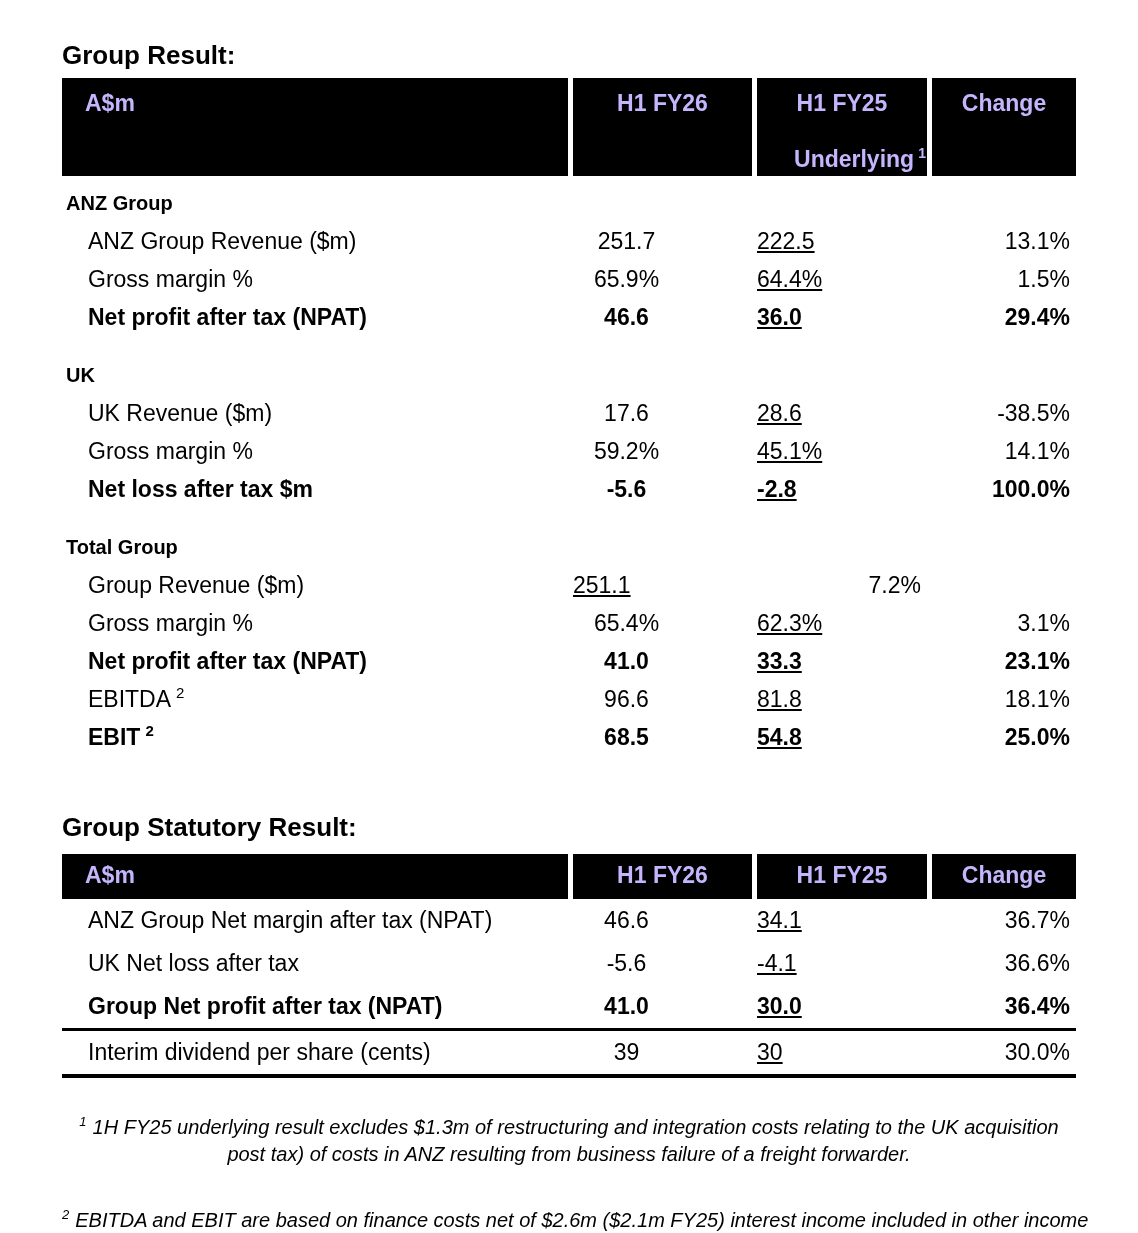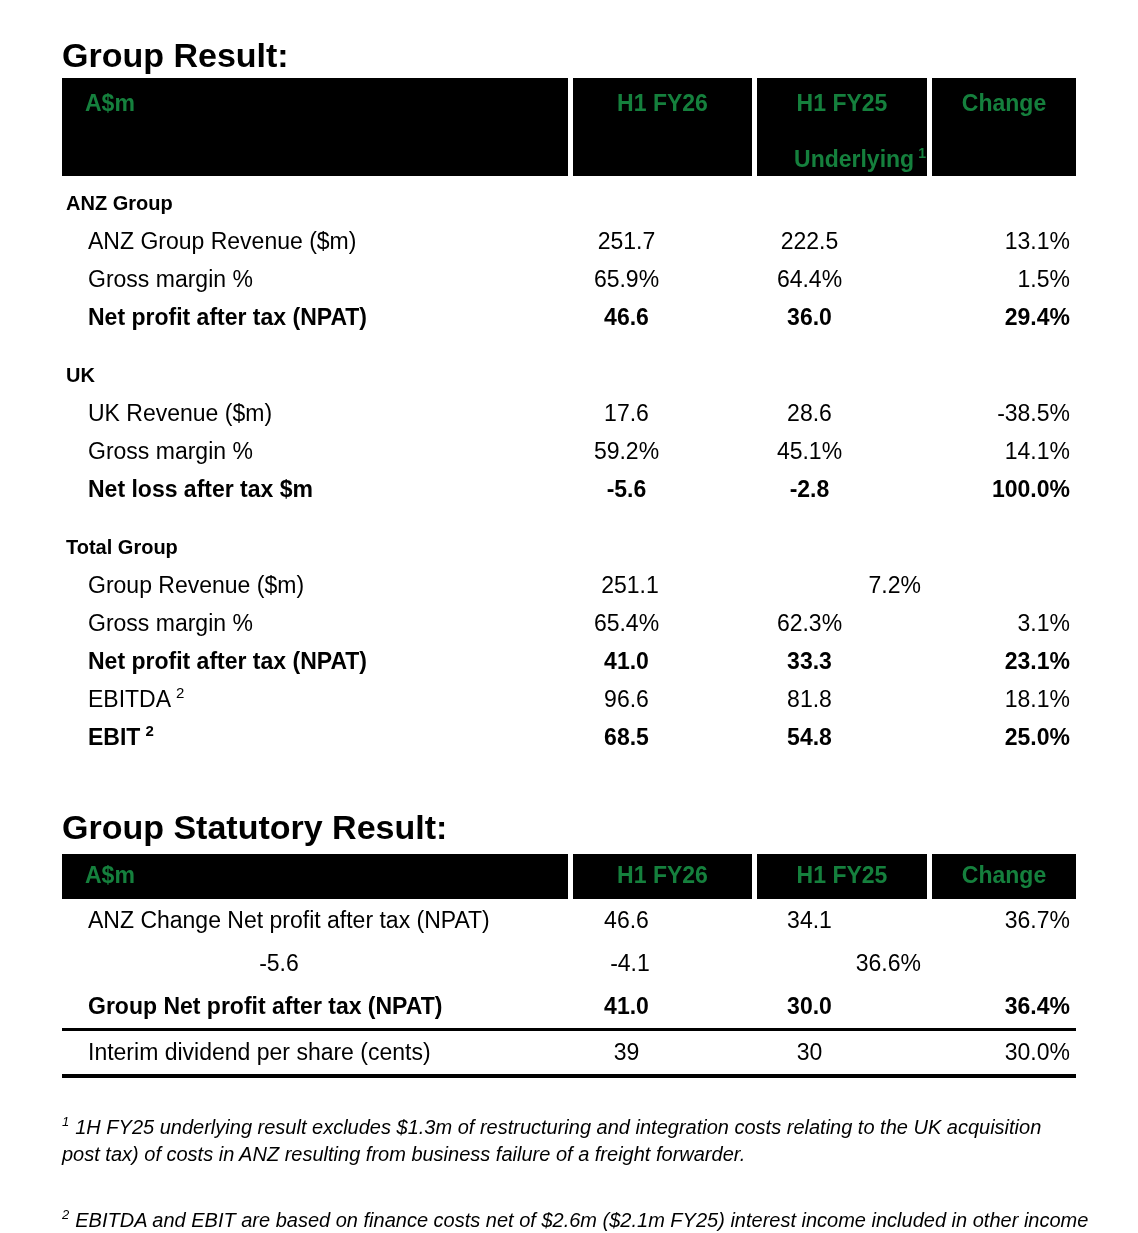--- a/index.html
+++ b/index.html
@@ -8,73 +8,73 @@
     width: 1138px; height: 1233px;
     background: #ffffff;
     font-family: "Liberation Sans", sans-serif;
     color: #000000;
     overflow: hidden;
     position: relative;
   }
   .content { padding-left: 62px; width: 1076px; }
 
   .doc-title {
-    font-size: 34px; font-weight: bold;
+    font-size: 26px; font-weight: bold;
     line-height: 30px; margin: 40px 0 8px 0;
   }
   .doc-title.second { margin: 56px 0 12px 0; }
 
   
   .grid {
     display: grid;
     grid-template-columns: 506px 179px 170px 144px;
     column-gap: 5px;
     width: 1014px;
   }
 
   
   .thead .th {
-    background: #000000; color: #15803d;
+    background: #000000; color: #c4b5fd;
     font-weight: bold; font-size: 23px; line-height: 24px;
     padding-top: 13px;
   }
   .thead.tall { height: 98px; }
   .thead.tall .th { height: 98px; }
   .thead.short { height: 45px; }
   .thead.short .th { height: 45px; padding-top: 9px; }
   .th.lab { padding-left: 23px; }
   .th.num { text-align: center; }
   .th .line2 { margin-top: 26px; margin-left: 36px; }
   .th sup { font-size: 14px; vertical-align: super; margin-left: 4px; }
 
   
   .row { height: 38px; line-height: 38px; font-size: 23px; }
   .trow2 .row { height: 43px; line-height: 43px; }
   .row .c.lab { padding-left: 26px; white-space: nowrap; overflow: hidden; }
   .row .c.n1 { text-align: center; padding-right: 72px; }
-  .row .c.n2 { text-align: center; padding-right: 65px; }
+  .row .c.n2 { text-align: left; padding-right: 65px; text-decoration: underline; }
   .row .c.n3 { text-align: right; padding-right: 6px; }
   .row.bold { font-weight: bold; }
   .row sup { font-size: 15px; vertical-align: super; margin-left: 5px; line-height: 0; }
 
   .sec-head {
     height: 38px; line-height: 38px; font-size: 20px;
     font-weight: bold; padding-left: 4px;
   }
   .mt8  { margin-top: 8px; }
   .mt20 { margin-top: 20px; }
 
   .rule-mid    { width: 1014px; height: 3px; background: #000000; }
   .rule-bottom { width: 1014px; height: 4px; background: #000000; }
 
   
   .footnotes { margin-top: 30px; font-style: italic; font-size: 20px; }
   .fn { line-height: 27px; }
   .fn + .fn { margin-top: 33px; }
-  .fn-line { white-space: nowrap; }
+  .fn-line { white-space: nowrap; text-align: center; }
   .fn sup { font-size: 13px; vertical-align: super; margin-right: 6px; font-style: italic; }
 </style>
 </head>
 <body>
 
 <div class="content">
 
   <div class="doc-title">Group Result:</div>
 
   <div>
@@ -164,26 +164,27 @@
 
   <div class="trow2">
     <div class="grid thead short">
       <div class="th lab">A$m</div>
       <div class="th num">H1 FY26</div>
       <div class="th num">H1 FY25</div>
       <div class="th num">Change</div>
     </div>
 
     <div class="grid row">
-      <div class="c lab">ANZ Change Net profit after tax (NPAT)</div>
+      <div class="c lab">ANZ Group Net margin after tax (NPAT)</div>
       <div class="c n1">46.6</div>
       <div class="c n2">34.1</div>
       <div class="c n3">36.7%</div>
     </div>
     <div class="grid row">
+      <div class="c lab">UK Net loss after tax</div>
       <div class="c n1">-5.6</div>
       <div class="c n2">-4.1</div>
       <div class="c n3">36.6%</div>
     </div>
     <div class="grid row bold">
       <div class="c lab">Group Net profit after tax (NPAT)</div>
       <div class="c n1">41.0</div>
       <div class="c n2">30.0</div>
       <div class="c n3">36.4%</div>
     </div>

